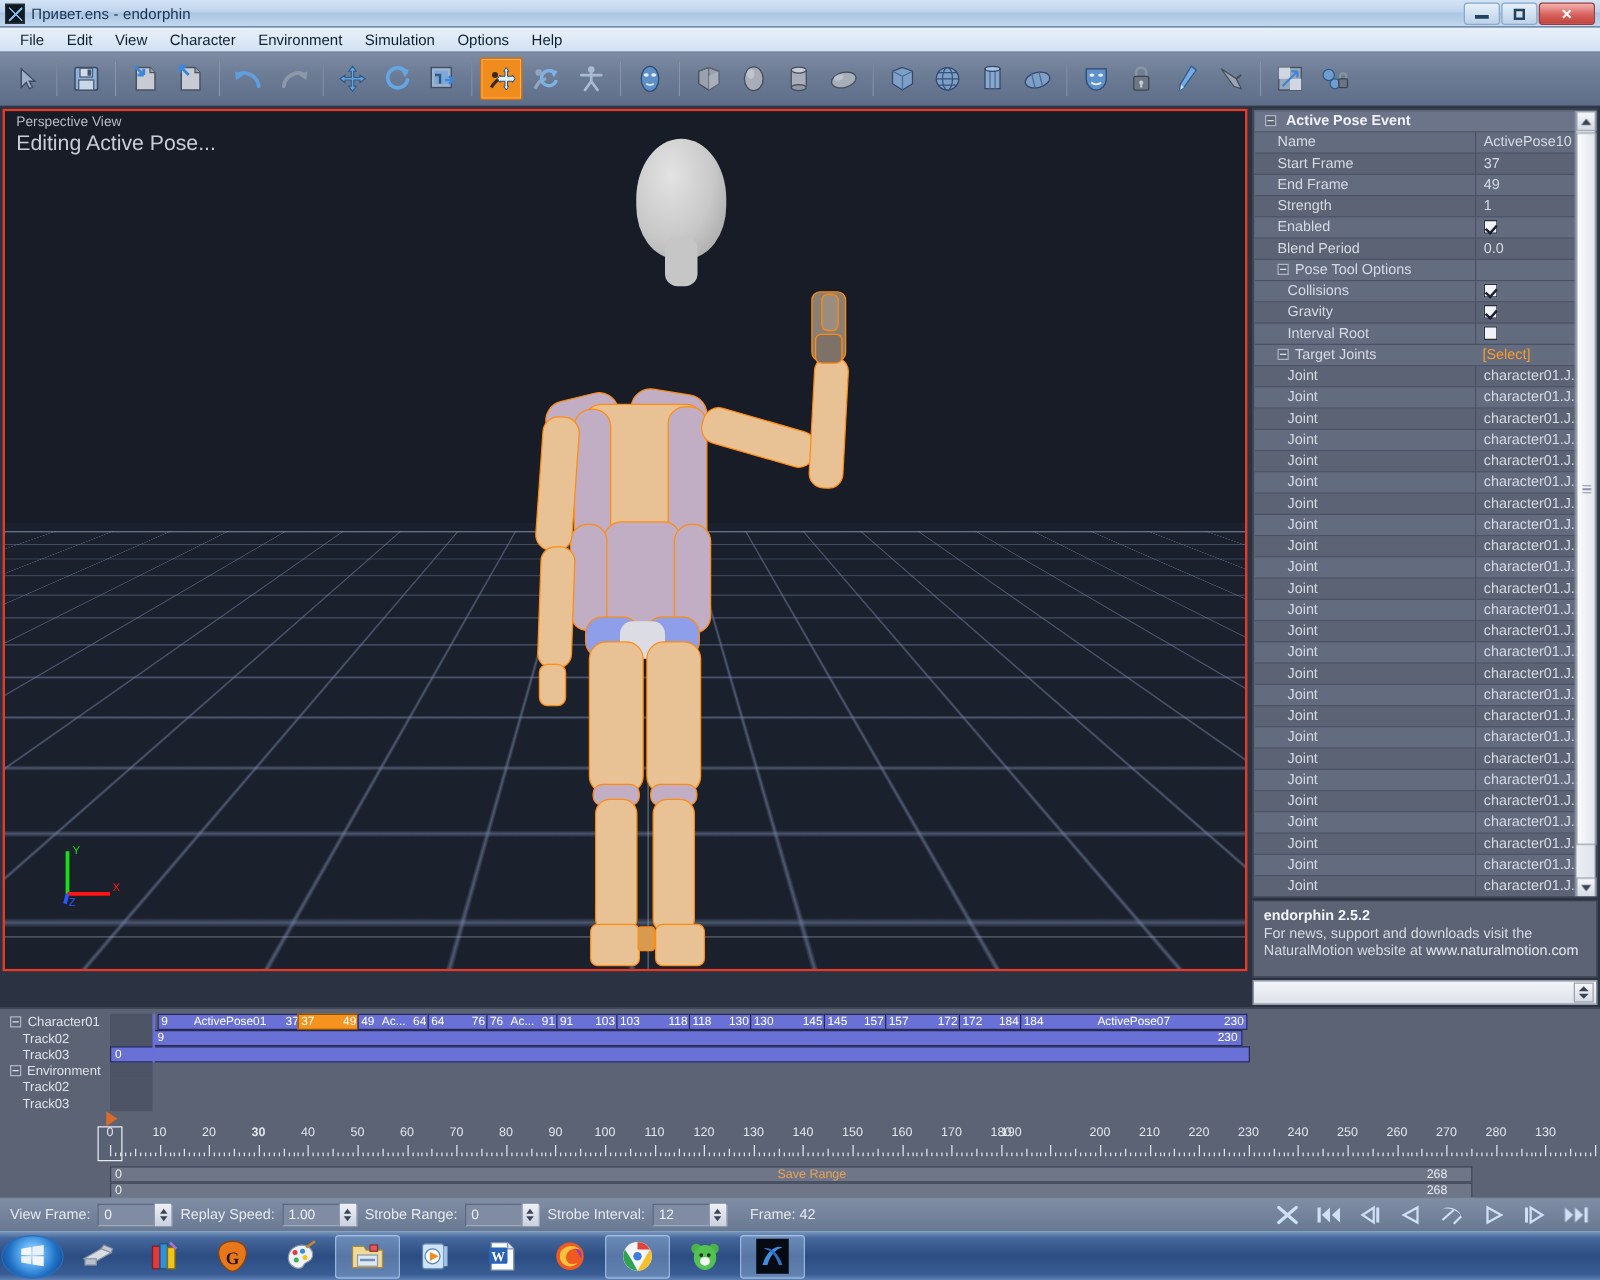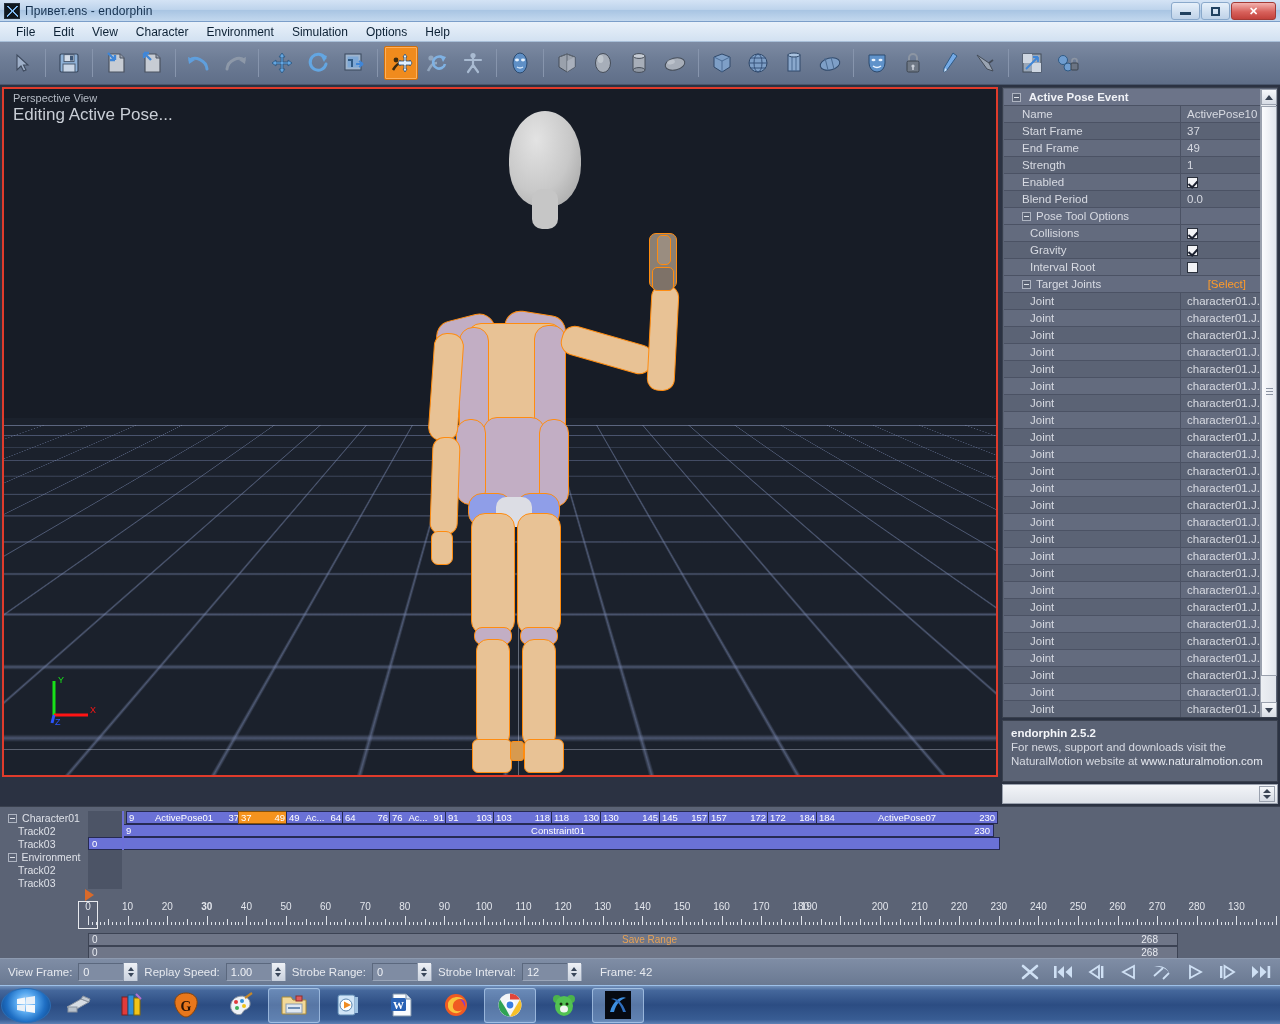--- a/index.html
+++ b/index.html
@@ -113,21 +113,21 @@
     font-size:11.5px; color:#d7dae2; }
   .prow.alt{ background:#636b7e; }
   .prow.base{ background:#5b6375; }
   .prow.header{ background:#6c7489; height:17px; font-weight:bold; color:#f0f2f7; }
   .prow.group{ background:#646c80; }
   .pkey{ width:176px; padding-left:8px; white-space:nowrap; overflow:hidden; }
   .pkey.ind1{ padding-left:18px; }
   .pkey.ind2{ padding-left:26px; }
   .pval{ flex:1; padding-left:6px; white-space:nowrap; overflow:hidden;
      border-left:1px solid #4b5264; height:17px; line-height:17px; }
-  .pval.sel{ color:#ff9b28; text-align:right; padding-right:16px; border-left:none;}
+  .pval.sel{ color:#ff9b28; text-align:left; padding-right:16px; border-left:none;}
   .expander{ display:inline-block; width:9px; height:9px; border:1px solid #aeb4c1;
     position:relative; margin-right:5px; vertical-align:-1px; background:#5b6375; }
   .expander::before{ content:""; position:absolute; left:1px; top:3px; width:5px; height:1px; background:#dde1e8;}
   .chk{ display:inline-block; width:11px; height:11px; background:#f2f3f6;
     border:1px solid #2a303c; position:relative; vertical-align:-2px; }
   .chk.on::after{ content:""; position:absolute; left:2px; top:1px; width:4px; height:7px;
     border:solid #1b2030; border-width:0 2px 2px 0; transform:rotate(42deg); }
 
   .pscroll{ position:absolute; right:1px; top:1px; width:16px; height:629px;
     background:linear-gradient(to right,#eceff3,#dfe3ea); border-left:1px solid #9aa1ae;}
@@ -808,21 +808,20 @@
             </div>
           </div>
       </div>
 
       <div class="tl-row">
         <div class="tl-name child">Track02</div>
         <div class="tl-gutter"></div>
         <div class="tl-lane">
           <div class="lane-bar" style="left:0px; width:872px;">
             <span style="position:absolute;left:3px">9</span>
-            <span style="position:absolute;left:0;right:0;text-align:center">Constraint01</span>
             <span style="position:absolute;right:3px">230</span>
           </div>
         </div>
       </div>
 
       <div class="tl-row">
         <div class="tl-name child">Track03</div>
         <div class="tl-gutter"></div>
         <div class="tl-lane">
           <div class="lane-bar" style="left:-34px; width:912px;">

